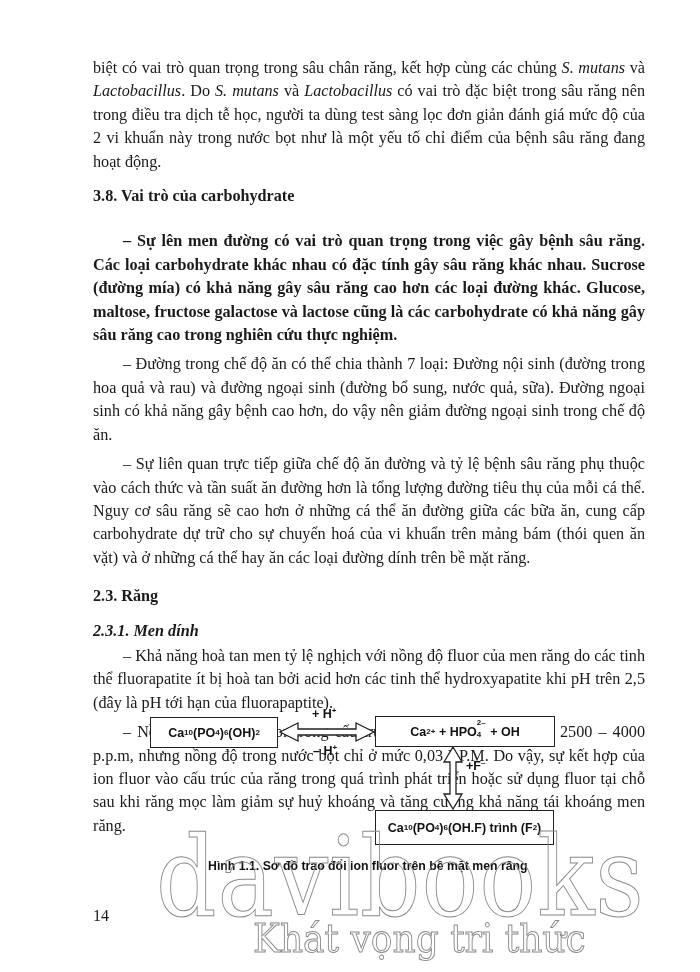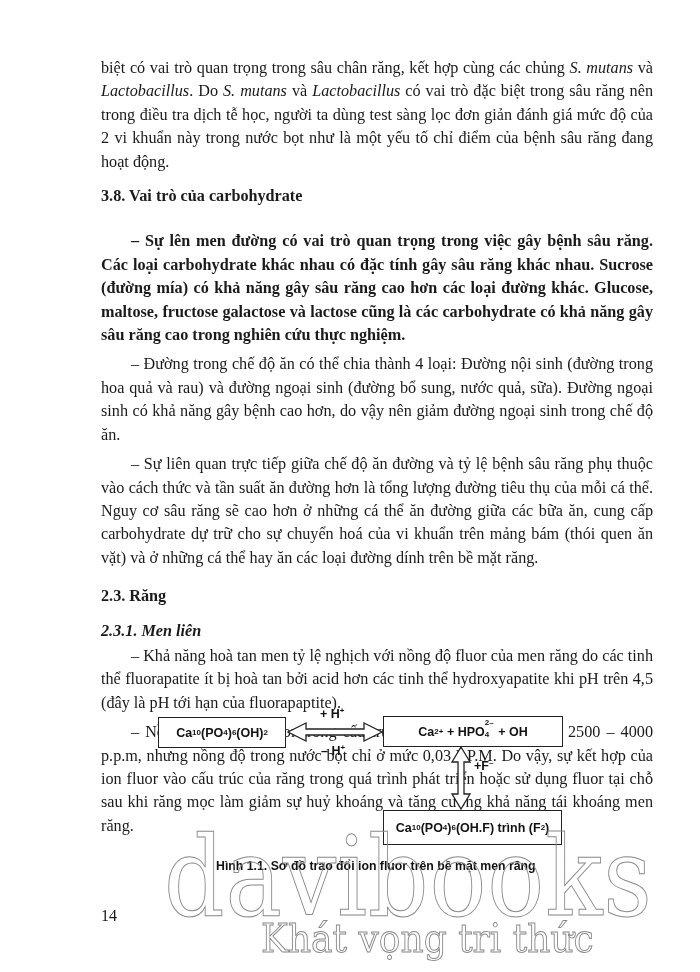--- a/index.html
+++ b/index.html
@@ -1,20 +1,20 @@
 <!DOCTYPE html>
 <html><head>
   <meta charset="utf-8">
   <style>
     html, body { margin: 0; padding: 0; }
     body {
       width: 700px; height: 972px; background: #ffffff; position: relative; overflow: hidden;
       font-family: "Liberation Serif", "DejaVu Serif", serif; color: #1a1a1a;
     }
-    .page { position: absolute; left: 16px; top: 0; width: 600px; height: 972px; }
+    .page { position: absolute; left: 8px; top: 0; width: 600px; height: 972px; }
     .col { position: absolute; left: 85px; width: 552px; }
     p, .h { margin: 0; }
     .para {
       font-size: 16.2px; line-height: 23.4px; text-align: justify; text-align-last: left;
     }
     .para.indent { text-indent: 30px; }
     .h2 { font-weight: bold; font-size: 16.2px; line-height: 23.4px; }
     .h3 { font-weight: bold; font-style: italic; font-size: 16.2px; line-height: 23.4px; }
     i { font-style: italic; }
 
@@ -52,26 +52,26 @@
 </head>
 <body>
 
 <div class="page">
 
   <div class="col" style="top:57px;">
     <p class="para" id="intro"><span>biệt có vai trò quan trọng trong sâu chân răng, kết hợp cùng các chủng </span><i>S. mutans</i><span> và </span><i>Lactobacillus</i><span>. Do </span><i>S. mutans</i><span> và </span><i>Lactobacillus</i><span> có vai trò đặc biệt trong sâu răng nên trong điều tra dịch tễ học, người ta dùng test sàng lọc đơn giản đánh giá mức độ của 2 vi khuẩn này trong nước bọt như là một yếu tố chỉ điểm của bệnh sâu răng đang hoạt động.</span></p>
 
     <p class="h h2" style="margin-top:11px;">3.8. Vai trò của carbohydrate</p>
     <p class="para indent" style="margin-top:22px;font-weight:bold;">– Sự lên men đường có vai trò quan trọng trong việc gây bệnh sâu răng. Các loại carbohydrate khác nhau có đặc tính gây sâu răng khác nhau. Sucrose (đường mía) có khả năng gây sâu răng cao hơn các loại đường khác. Glucose, maltose, fructose galactose và lactose cũng là các carbohydrate có khả năng gây sâu răng cao trong nghiên cứu thực nghiệm.</p>
-    <p class="para indent" style="margin-top:6px;">– Đường trong chế độ ăn có thể chia thành 4 loại: Đường nội sinh (đường trong hoa quả và rau) và đường ngoại sinh (đường bổ sung, nước quả, sữa). Đường ngoại sinh có khả năng gây bệnh cao hơn, do vậy nên giảm đường ngoại sinh trong chế độ ăn.</p>
+    <p class="para indent" style="margin-top:6px;">– Đường trong chế độ ăn có thể chia thành 7 loại: Đường nội sinh (đường trong hoa quả và rau) và đường ngoại sinh (đường bổ sung, nước quả, sữa). Đường ngoại sinh có khả năng gây bệnh cao hơn, do vậy nên giảm đường ngoại sinh trong chế độ ăn.</p>
     <p class="para indent" style="margin-top:6px;">– Sự liên quan trực tiếp giữa chế độ ăn đường và tỷ lệ bệnh sâu răng phụ thuộc vào cách thức và tần suất ăn đường hơn là tổng lượng đường tiêu thụ của mỗi cá thể. Nguy cơ sâu răng sẽ cao hơn ở những cá thể ăn đường giữa các bữa ăn, cung cấp carbohydrate dự trữ cho sự chuyển hoá của vi khuẩn trên mảng bám (thói quen ăn vặt) và ở những cá thể hay ăn các loại đường dính trên bề mặt răng.</p>
 
     <p class="h h2" style="margin-top:15px;">2.3. Răng</p>
-    <p class="h h3" style="margin-top:11px;">2.3.1. Men liên</p>
-    <p class="para indent" style="margin-top:2px;">– Khả năng hoà tan men tỷ lệ nghịch với nồng độ fluor của men răng do các tinh thể fluorapatite ít bị hoà tan bởi acid hơn các tinh thể hydroxyapatite khi pH trên 4,5 (đây là pH tới hạn của fluorapaptite).</p>
+    <p class="h h3" style="margin-top:11px;">2.3.1. Men dính</p>
+    <p class="para indent" style="margin-top:2px;">– Khả năng hoà tan men tỷ lệ nghịch với nồng độ fluor của men răng do các tinh thể fluorapatite ít bị hoà tan bởi acid hơn các tinh thể hydroxyapatite khi pH trên 2,5 (đây là pH tới hạn của fluorapaptite).</p>
     <p class="para indent" style="margin-top:6px;">– Nồng độ của ion fluor trong cấu trúc men răng có thể lên tới 2500 – 4000 p.p.m, nhưng nồng độ trong nước bọt chỉ ở mức 0,03 P.P.M. Do vậy, sự kết hợp của ion fluor vào cấu trúc của răng trong quá trình phát triển hoặc sử dụng fluor tại chỗ sau khi răng mọc làm giảm sự huỷ khoáng và tăng cường khả năng tái khoáng men răng.</p>
   </div>
 
   <div>
     <svg class="arrows" width="700" height="972">
 
       <g fill="#fff" stroke="#222" stroke-width="1.3">
         <polygon points="272,732 290,723 290,729 348,729 348,723 366,732 348,741 348,735 290,735 290,741"></polygon>
       </g>
 

